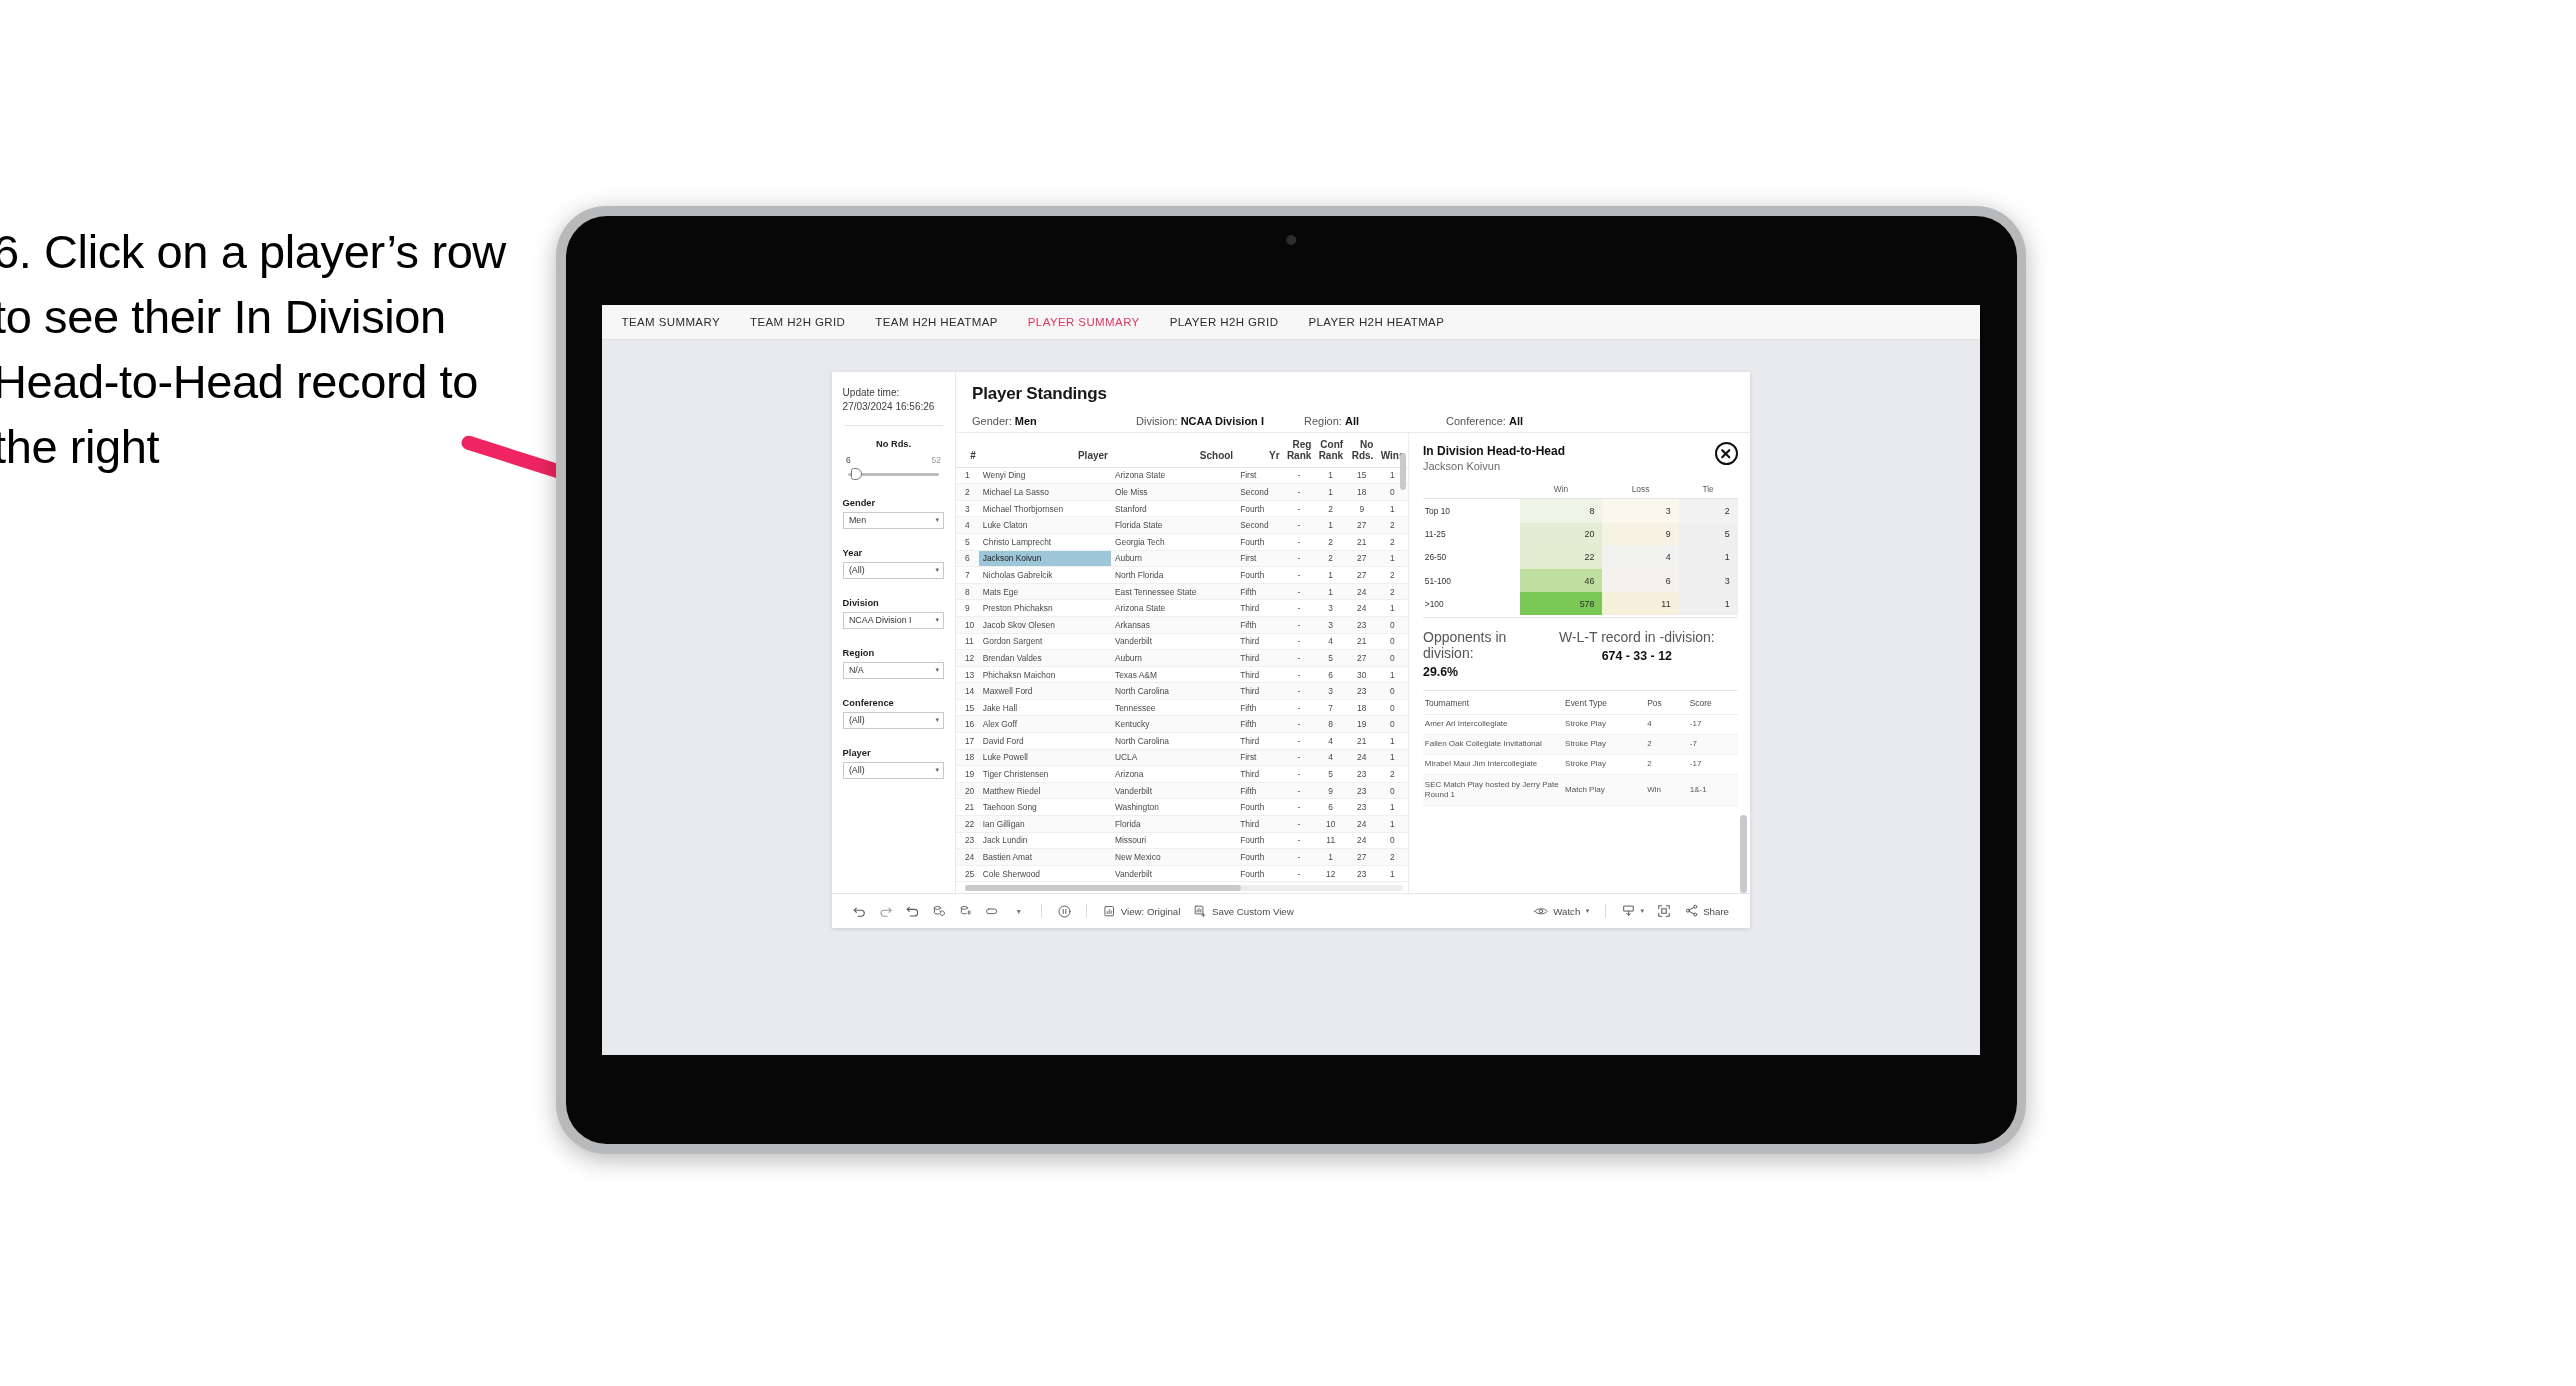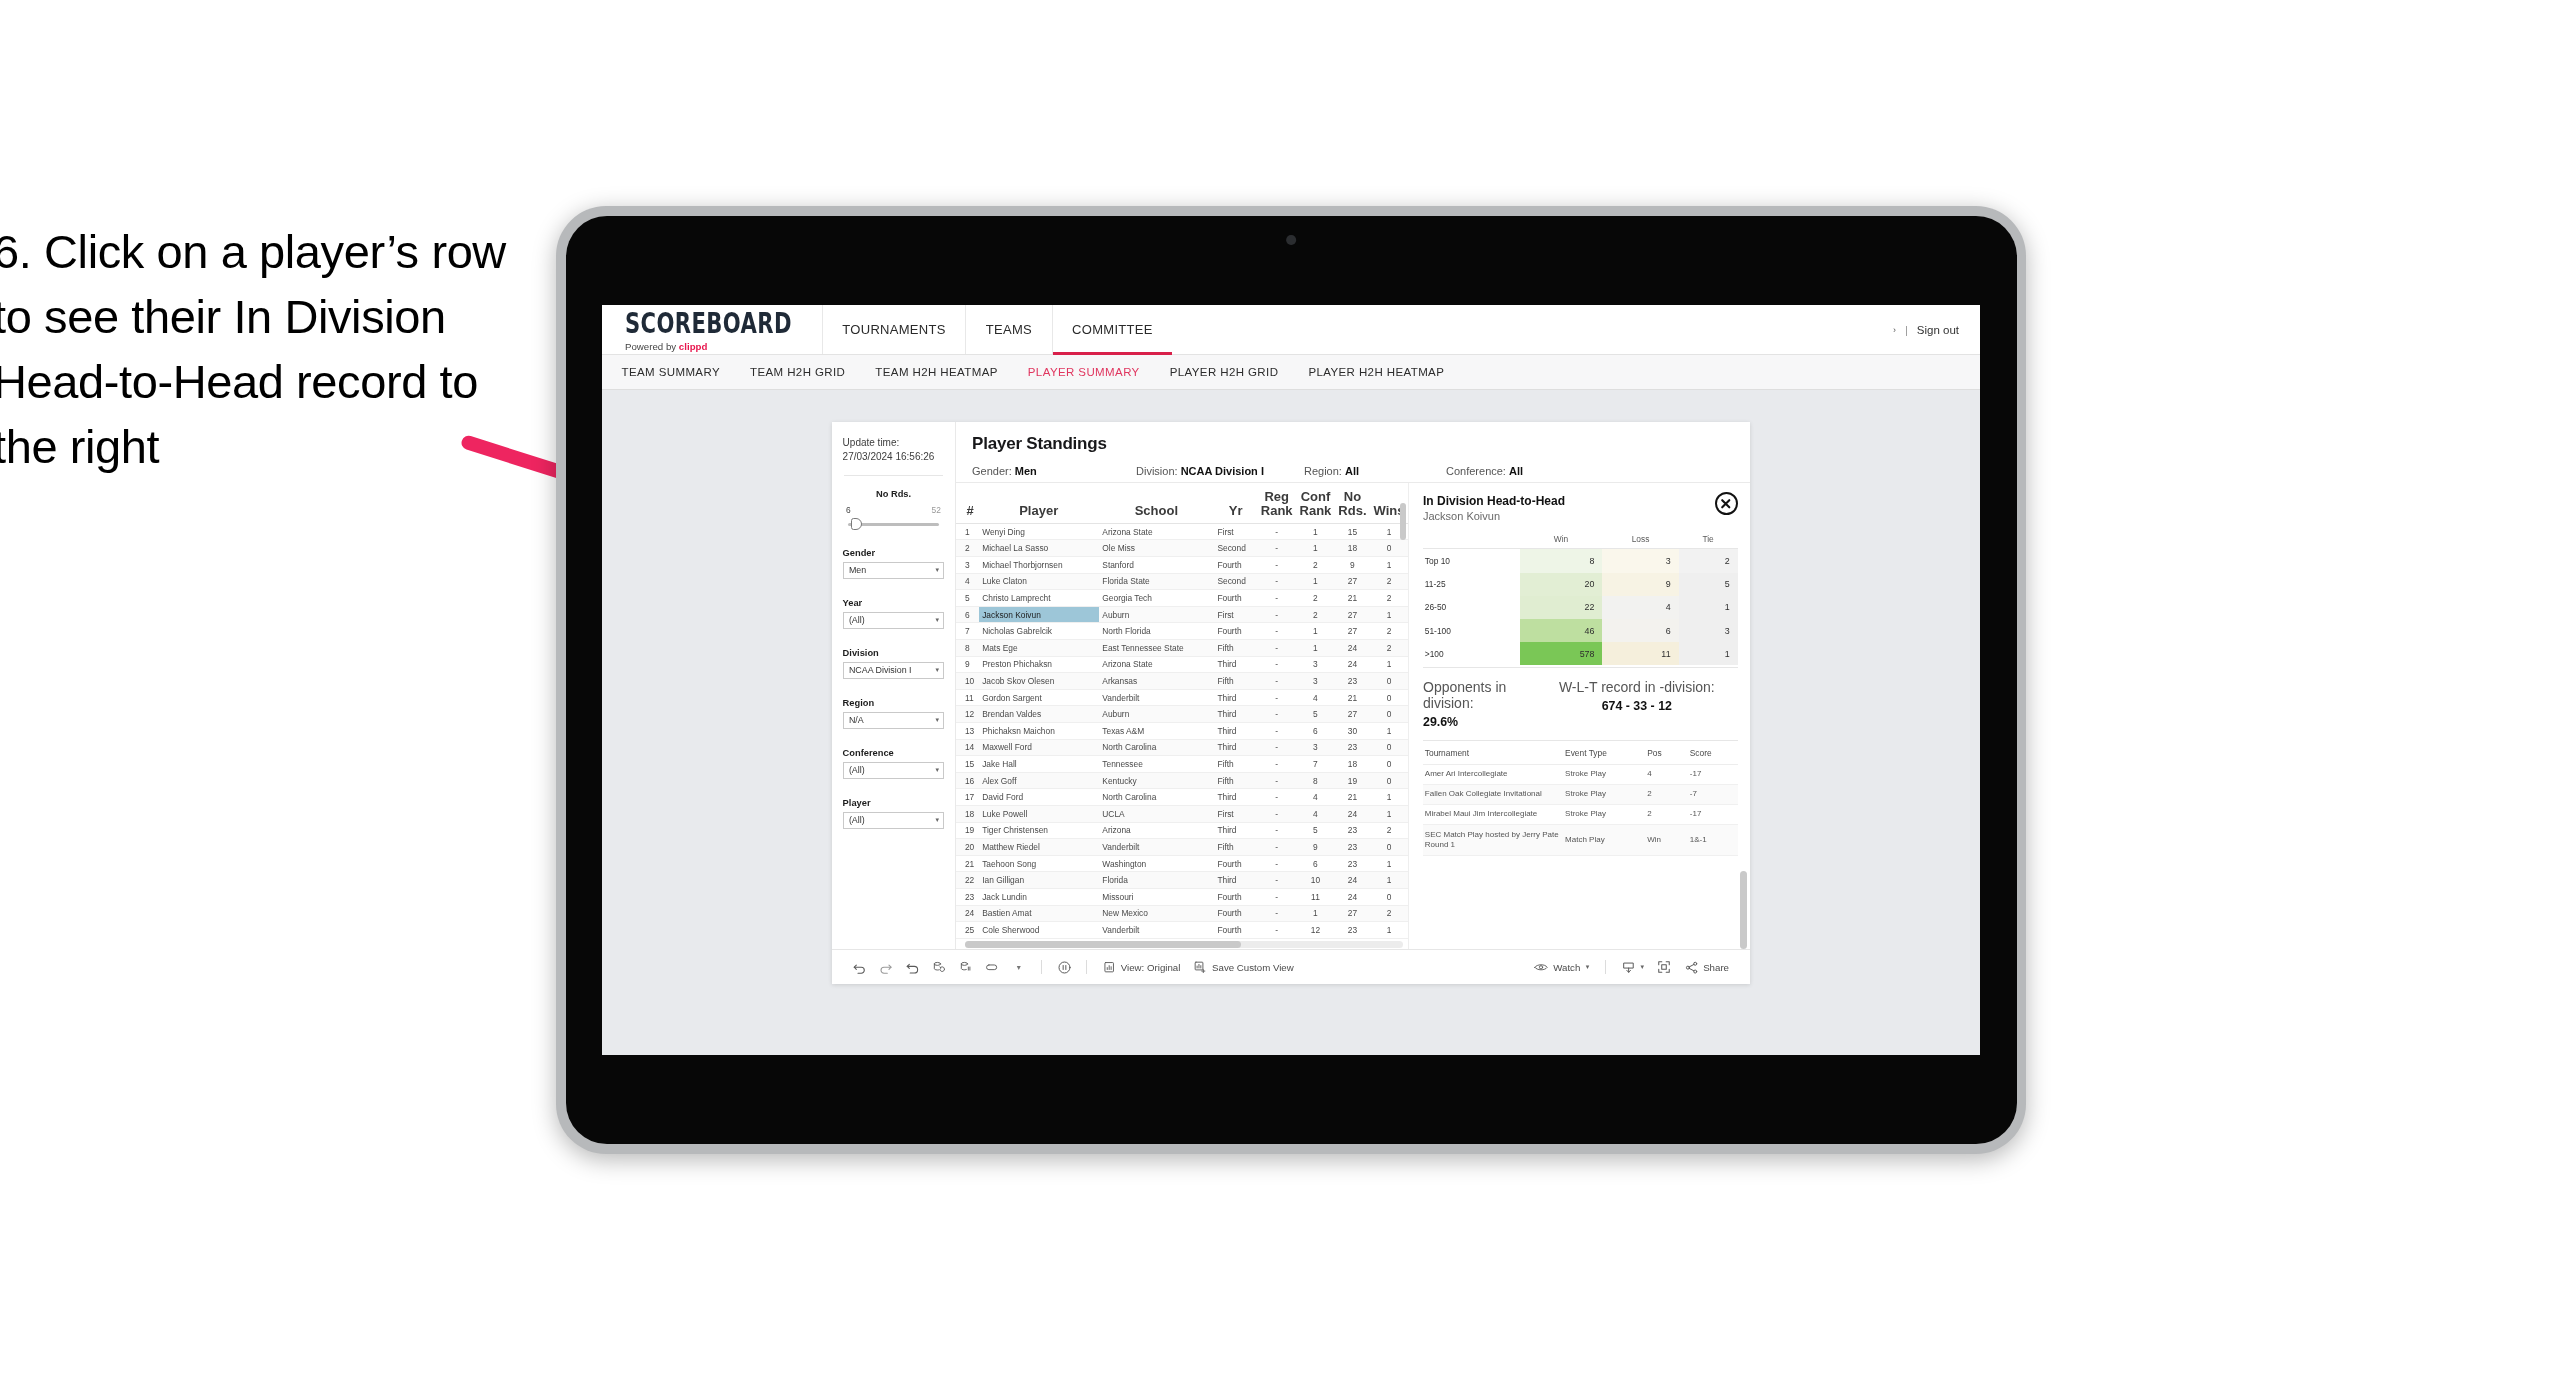--- a/index.html
+++ b/index.html
@@ -135,21 +135,21 @@
   .ps-f1 { width: 164px; }
   .ps-f2 { width: 168px; }
   .ps-f3 { width: 142px; }
 
   .split { display:flex; border-top:0.9px solid #eaeaea; }
 
   
   .tablewrap { width: 452px; padding: 3.5px 0 0 0; position:relative; }
   table.standings { width: 100%; border-collapse: collapse; }
   table.standings th {
-    font-size: 13px; font-weight:700; color:#3b3b3b; text-align:center;
+    font-size: 10px; font-weight:700; color:#3b3b3b; text-align:right;
     padding: 3.5px 3.5px 5.3px 3.5px; vertical-align: bottom; line-height:1.05;
     border-bottom:0.9px solid #e4e4e4;
   }
   table.standings td {
     font-size: 8.4px; color:#4a4a4a; padding: 2.8px 3.5px;
     border-bottom:0.9px solid #efefef; white-space:nowrap;
   }
   .c-rank { width: 23px; padding-left:8.9px !important; }
   .c-player { width: 131px; }
   .c-school { width: 124px; }
@@ -244,36 +244,20 @@
   </svg>
 
   <div id="tablet">
     <div id="tablet-inner">
       <div id="camera"></div>
     </div>
   </div>
 
   <div id="screen">
 
-    <div class="topbar">
-      <div class="brand">
-        <div class="brand-main">SCOREBOARD</div>
-        <div class="brand-sub"><span>Powered by </span><b>clippd</b></div>
-      </div>
-      <div class="navtabs">
-        <div class="navtab">TOURNAMENTS</div>
-        <div class="navtab">TEAMS</div>
-        <div class="navtab active">COMMITTEE</div>
-      </div>
-      <div class="topbar-right">
-        <span class="chev-tiny">›</span>
-        <span class="sep">|</span>
-        <span>Sign out</span>
-      </div>
-    </div>
 
     <div class="subnav">
       <div class="subtab">TEAM SUMMARY</div>
       <div class="subtab">TEAM H2H GRID</div>
       <div class="subtab">TEAM H2H HEATMAP</div>
       <div class="subtab active">PLAYER SUMMARY</div>
       <div class="subtab">PLAYER H2H GRID</div>
       <div class="subtab">PLAYER H2H HEATMAP</div>
     </div>
 

